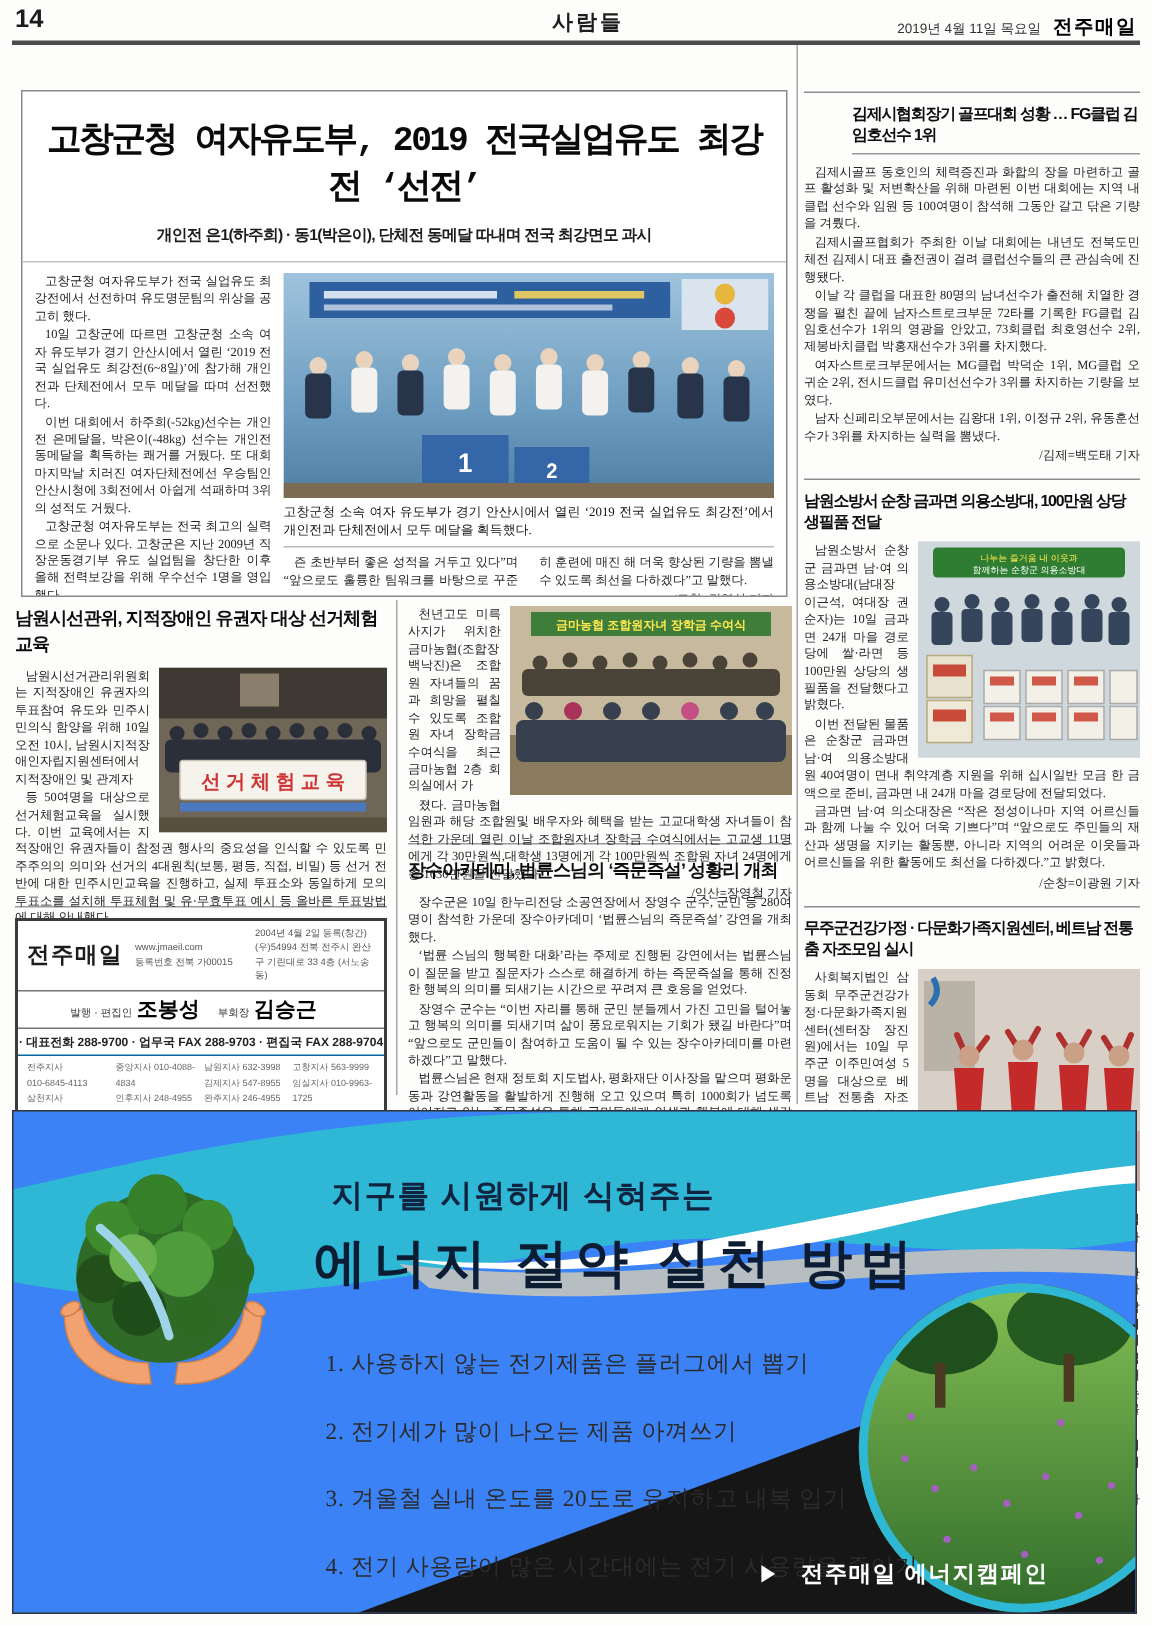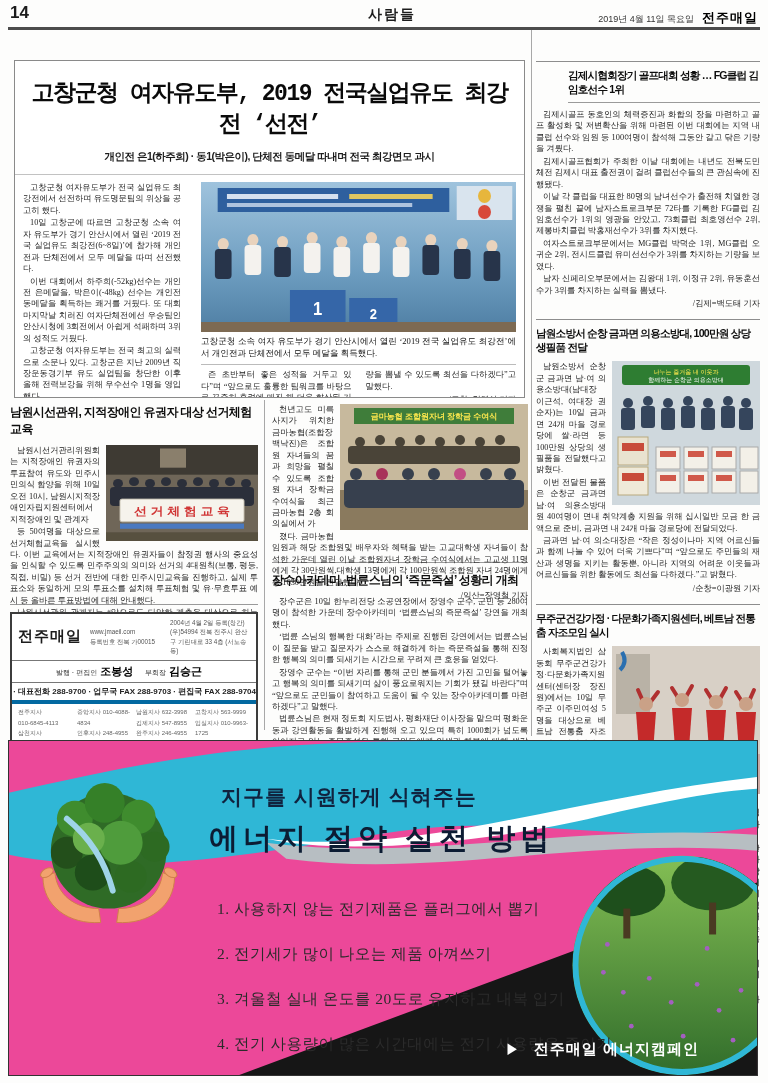--- a/index.html
+++ b/index.html
@@ -21,21 +21,21 @@
   .body-txt p{margin:0 0 1px;text-indent:7px;}
   .byline{display:block;text-align:right;text-indent:0;margin-top:2px;}
 
   
   #main-box{position:absolute;left:14px;top:60px;width:511px;height:338px;
             border:1px solid #8a8a8a;background:#fff;overflow:hidden;box-sizing:border-box;}
   #main-headline{margin:16px 8px 0;text-align:center;font-family:Liberation Mono, monospace;
                  font-size:23px;font-weight:bold;letter-spacing:-1.5px;color:#0a0a0a;}
   #main-subhead{margin-top:11px;text-align:center;font-size:10.5px;font-weight:bold;letter-spacing:-0.5px;}
   #main-rule{border-top:1px solid #c2c2c2;margin:10px 0 7px;}
-  #main-body{display:flex;gap:20px;padding:0 8px;height:238px;overflow:hidden;}
+  #main-body{display:flex;gap:8px;padding:0 8px;height:238px;overflow:hidden;}
   #main-col1{width:158px;flex:none;}
   #main-right{flex:1;display:flex;flex-direction:column;min-width:0;}
   #main-photo{height:150px;flex:none;}
   #main-caption{font-size:8.6px;line-height:1.35;margin-top:4px;color:#111;
                 font-family:"Liberation Serif",serif;text-align:justify;}
   #main-rule2{border-top:1px solid #bbb;margin:5px 0 4px;}
   #main-cont{column-count:2;column-gap:14px;flex:1;}
 
   
   .photo{position:relative;overflow:hidden;background:#c9c9c9;}
@@ -56,33 +56,33 @@
   .mid-h{font-size:12px;margin-bottom:7px;letter-spacing:-0.6px;}
   .hline{position:absolute;height:1px;background:#9a9a9a;}
 
   
   #masthead{position:absolute;left:10px;top:612px;width:248px;border:2px solid #3c3c3c;
             background:#fff;box-sizing:border-box;}
   .mh-row1{display:flex;align-items:center;padding:4px 6px;border-bottom:1px solid #777;}
   .mh-logo{font-size:15px;font-weight:bold;letter-spacing:1px;margin-right:8px;}
   .mh-small{font-size:6.3px;color:#555;line-height:1.5;white-space:pre-line;flex:1;}
   .mh-row2{text-align:center;padding:3px 0;border-bottom:1px solid #777;font-size:7px;color:#333;}
-  .mh-row2 b{font-size:11px;margin:0 10px 0 3px;color:#000;}
-  .mh-row3{text-align:right;padding:3px 0;font-size:8px;font-weight:bold;color:#222;border-bottom:4px solid #0369a1;}
+  .mh-row2 b{font-size:14px;margin:0 10px 0 3px;color:#000;}
+  .mh-row3{text-align:center;padding:3px 0;font-size:8px;font-weight:bold;color:#222;border-bottom:1px solid #0369a1;}
   .mh-branches{display:flex;gap:4px;padding:3px 6px;font-size:6px;color:#666;line-height:1.8;}
   .mh-branches div{flex:1;white-space:pre-line;}
   .mh-foot{border-top:2px solid #a23333;padding:3px 5px;font-size:6.4px;color:#333;}
 
   
   #ad{position:absolute;left:8px;top:740px;width:750px;height:336px;border:1px solid #333;
-      background:#ec4899;overflow:hidden;box-sizing:border-box;}
+      background:#3b82f6;overflow:hidden;box-sizing:border-box;}
   #ad-deco{position:absolute;inset:0;}
   #ad-title-small{position:absolute;left:212px;top:42px;font-size:21px;font-weight:bold;
                   color:#10233f;letter-spacing:1px;z-index:2;}
-  #ad-title-large{position:absolute;left:200px;top:78px;font-size:29px;font-weight:bold;
+  #ad-title-large{position:absolute;left:200px;top:78px;font-size:35px;font-weight:bold;
                   color:#0c1c33;letter-spacing:5px;z-index:2;}
   #ad-list{position:absolute;left:208px;top:158px;z-index:2;font-family:Liberation Serif, serif;
            font-size:15.5px;color:#2b2b2b;}
   #ad-list div{margin-bottom:24px;letter-spacing:0.5px;}
   #ad-campaign{position:absolute;right:58px;bottom:16px;z-index:2;color:#fff;
                font-size:15px;font-weight:bold;letter-spacing:1px;}
   #ad-campaign .arr{margin-right:14px;font-size:13px;}
 </style>
 </head>
 <body>
@@ -273,21 +273,21 @@
   </div>
 </div>
 
 <div class="vline" style="left:264px;top:400px;height:330px;"></div>
 <div class="hline" style="left:10px;top:604px;width:248px;"></div>
 <div class="hline" style="left:272px;top:562px;width:256px;"></div>
 
 <div id="election-art">
   <div class="art-h mid-h">남원시선관위, 지적장애인 유권자 대상 선거체험 교육</div>
   <div class="body-txt">
-    <div class="photo float-photo" style="width:152px;height:96px;">
+    <div class="photo float-photo" style="width:152px;height:110px;">
       <svg viewBox="0 0 152 110" preserveAspectRatio="none">
         <rect width="152" height="110" fill="#6f6658"></rect>
         <rect width="152" height="34" fill="#3e3a33"></rect>
         <rect x="54" y="4" width="26" height="22" fill="#8a7f6c"></rect>
         <g fill="#2b2f3a">
           <circle cx="12" cy="44" r="5"></circle>
             <circle cx="28" cy="42" r="5"></circle>
             <circle cx="44" cy="44" r="5"></circle>
             <circle cx="60" cy="42" r="5"></circle>
           <circle cx="76" cy="44" r="5"></circle>

